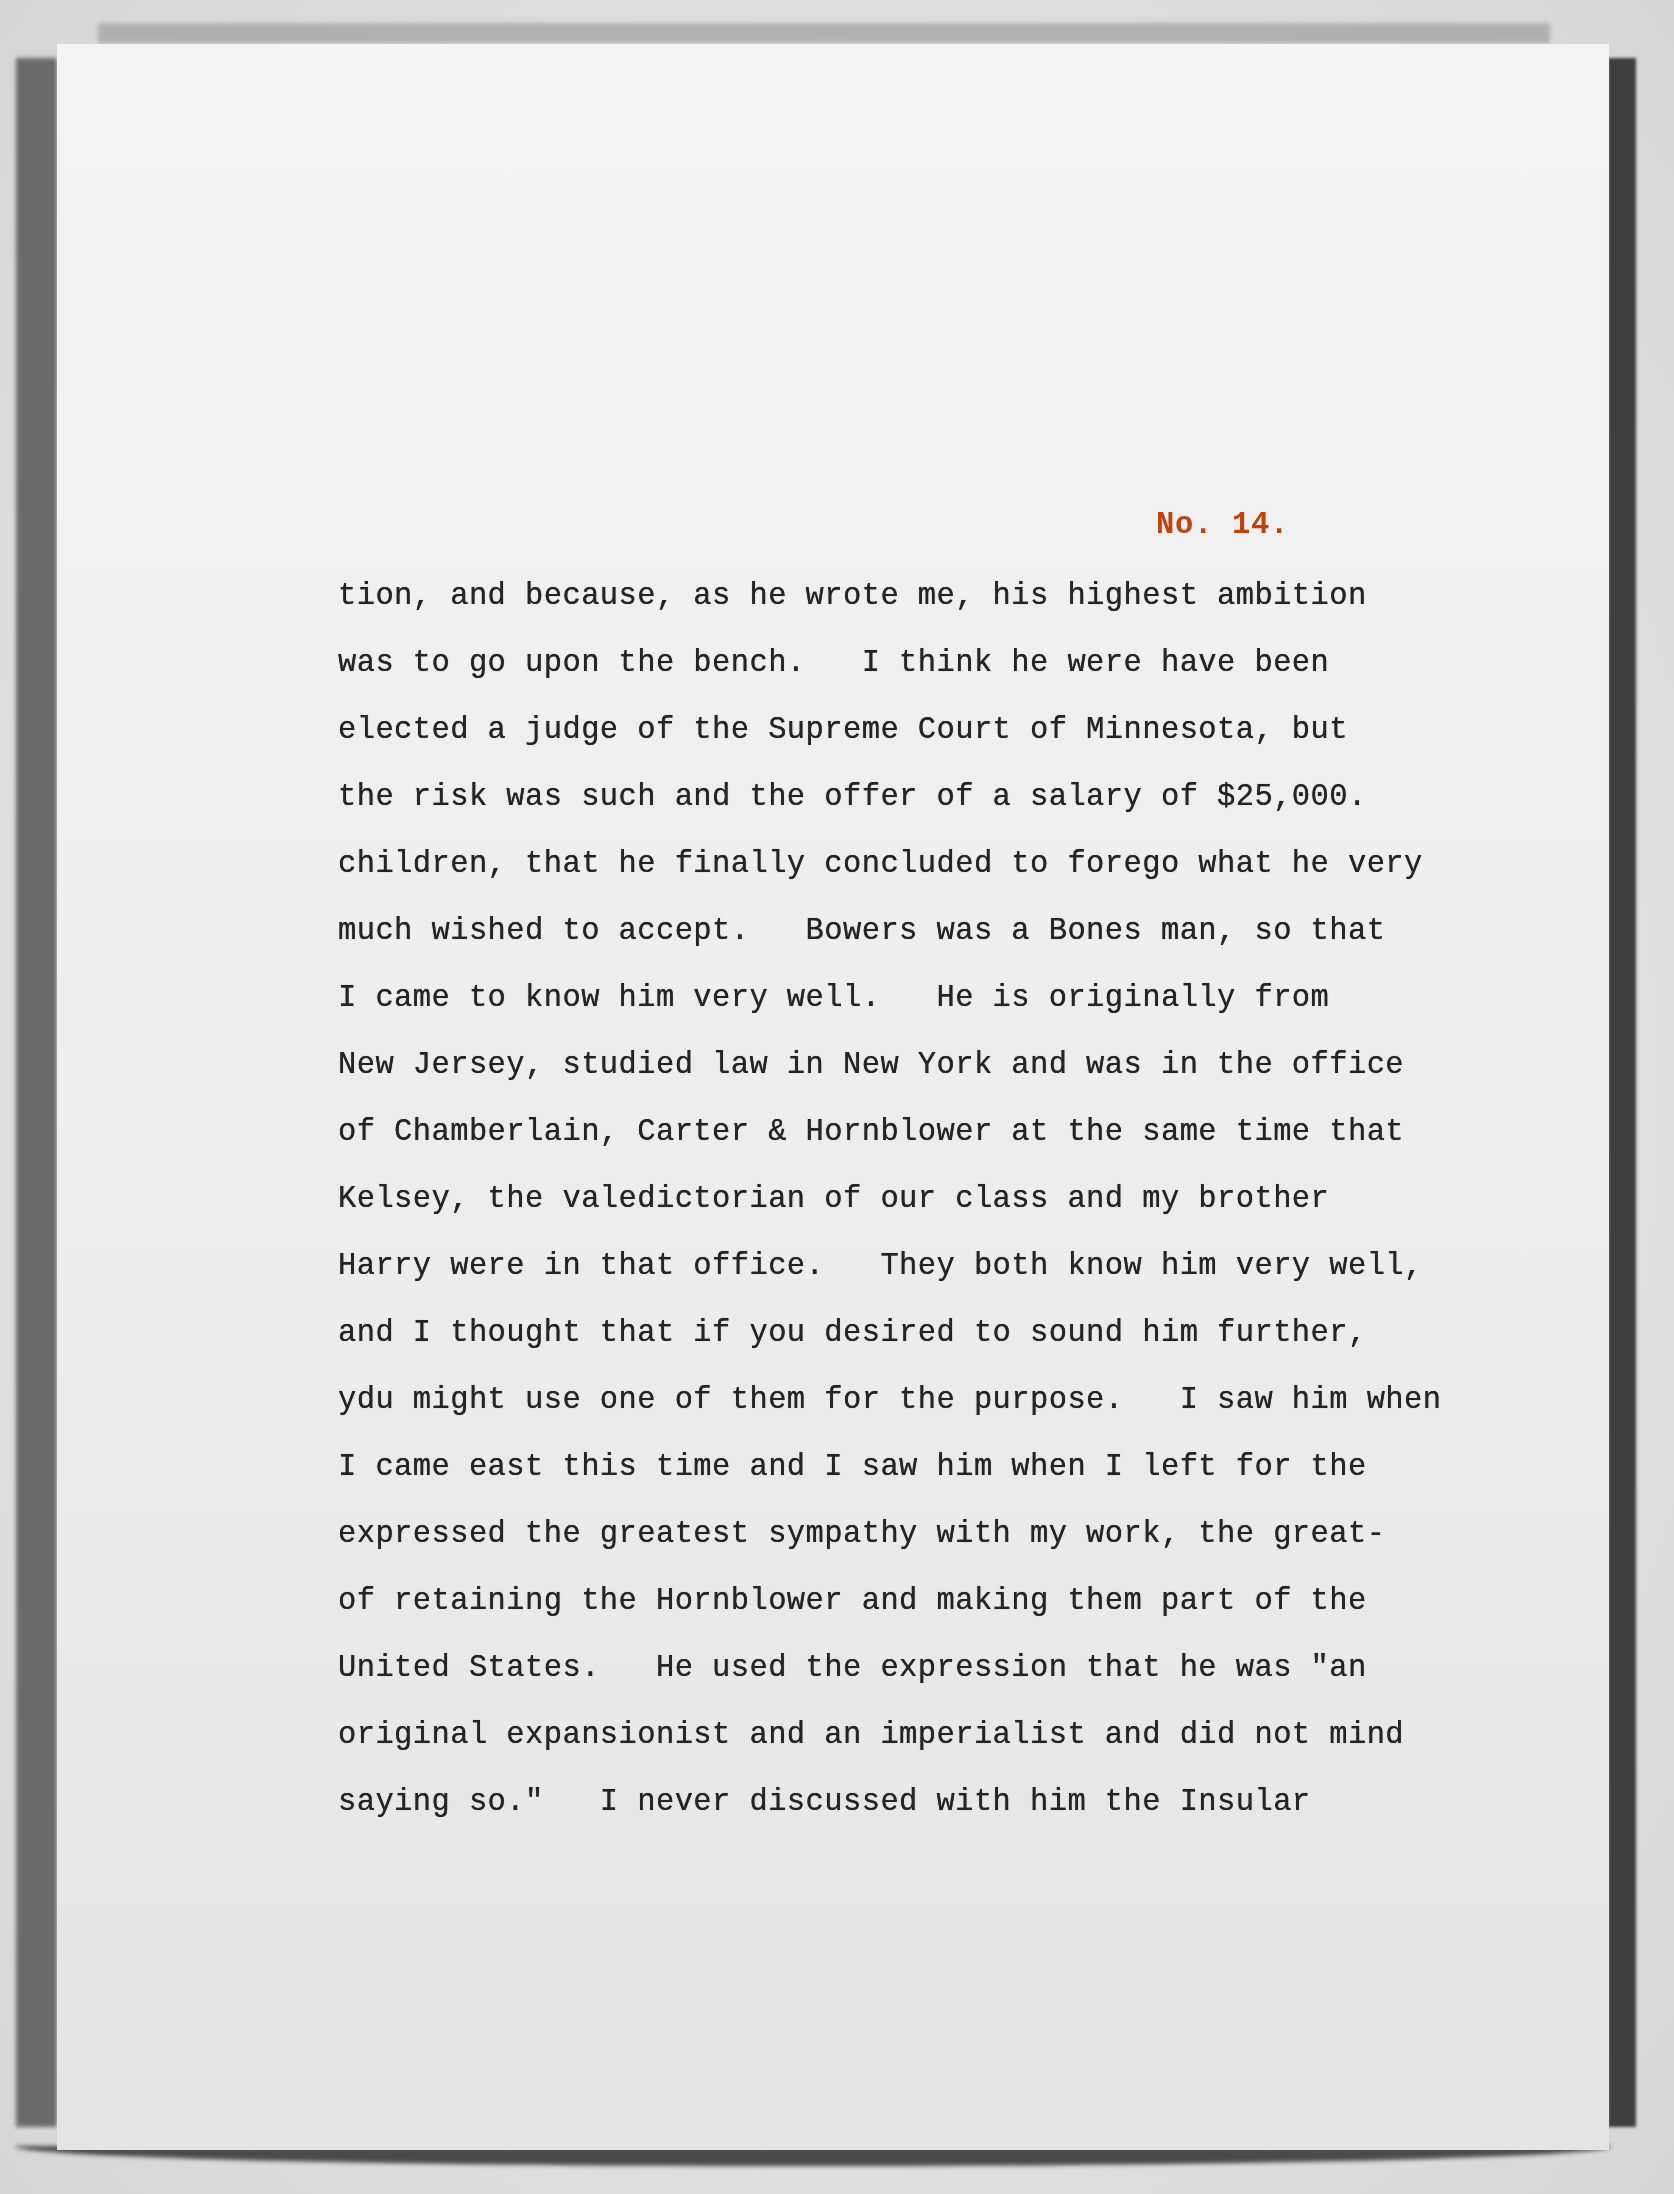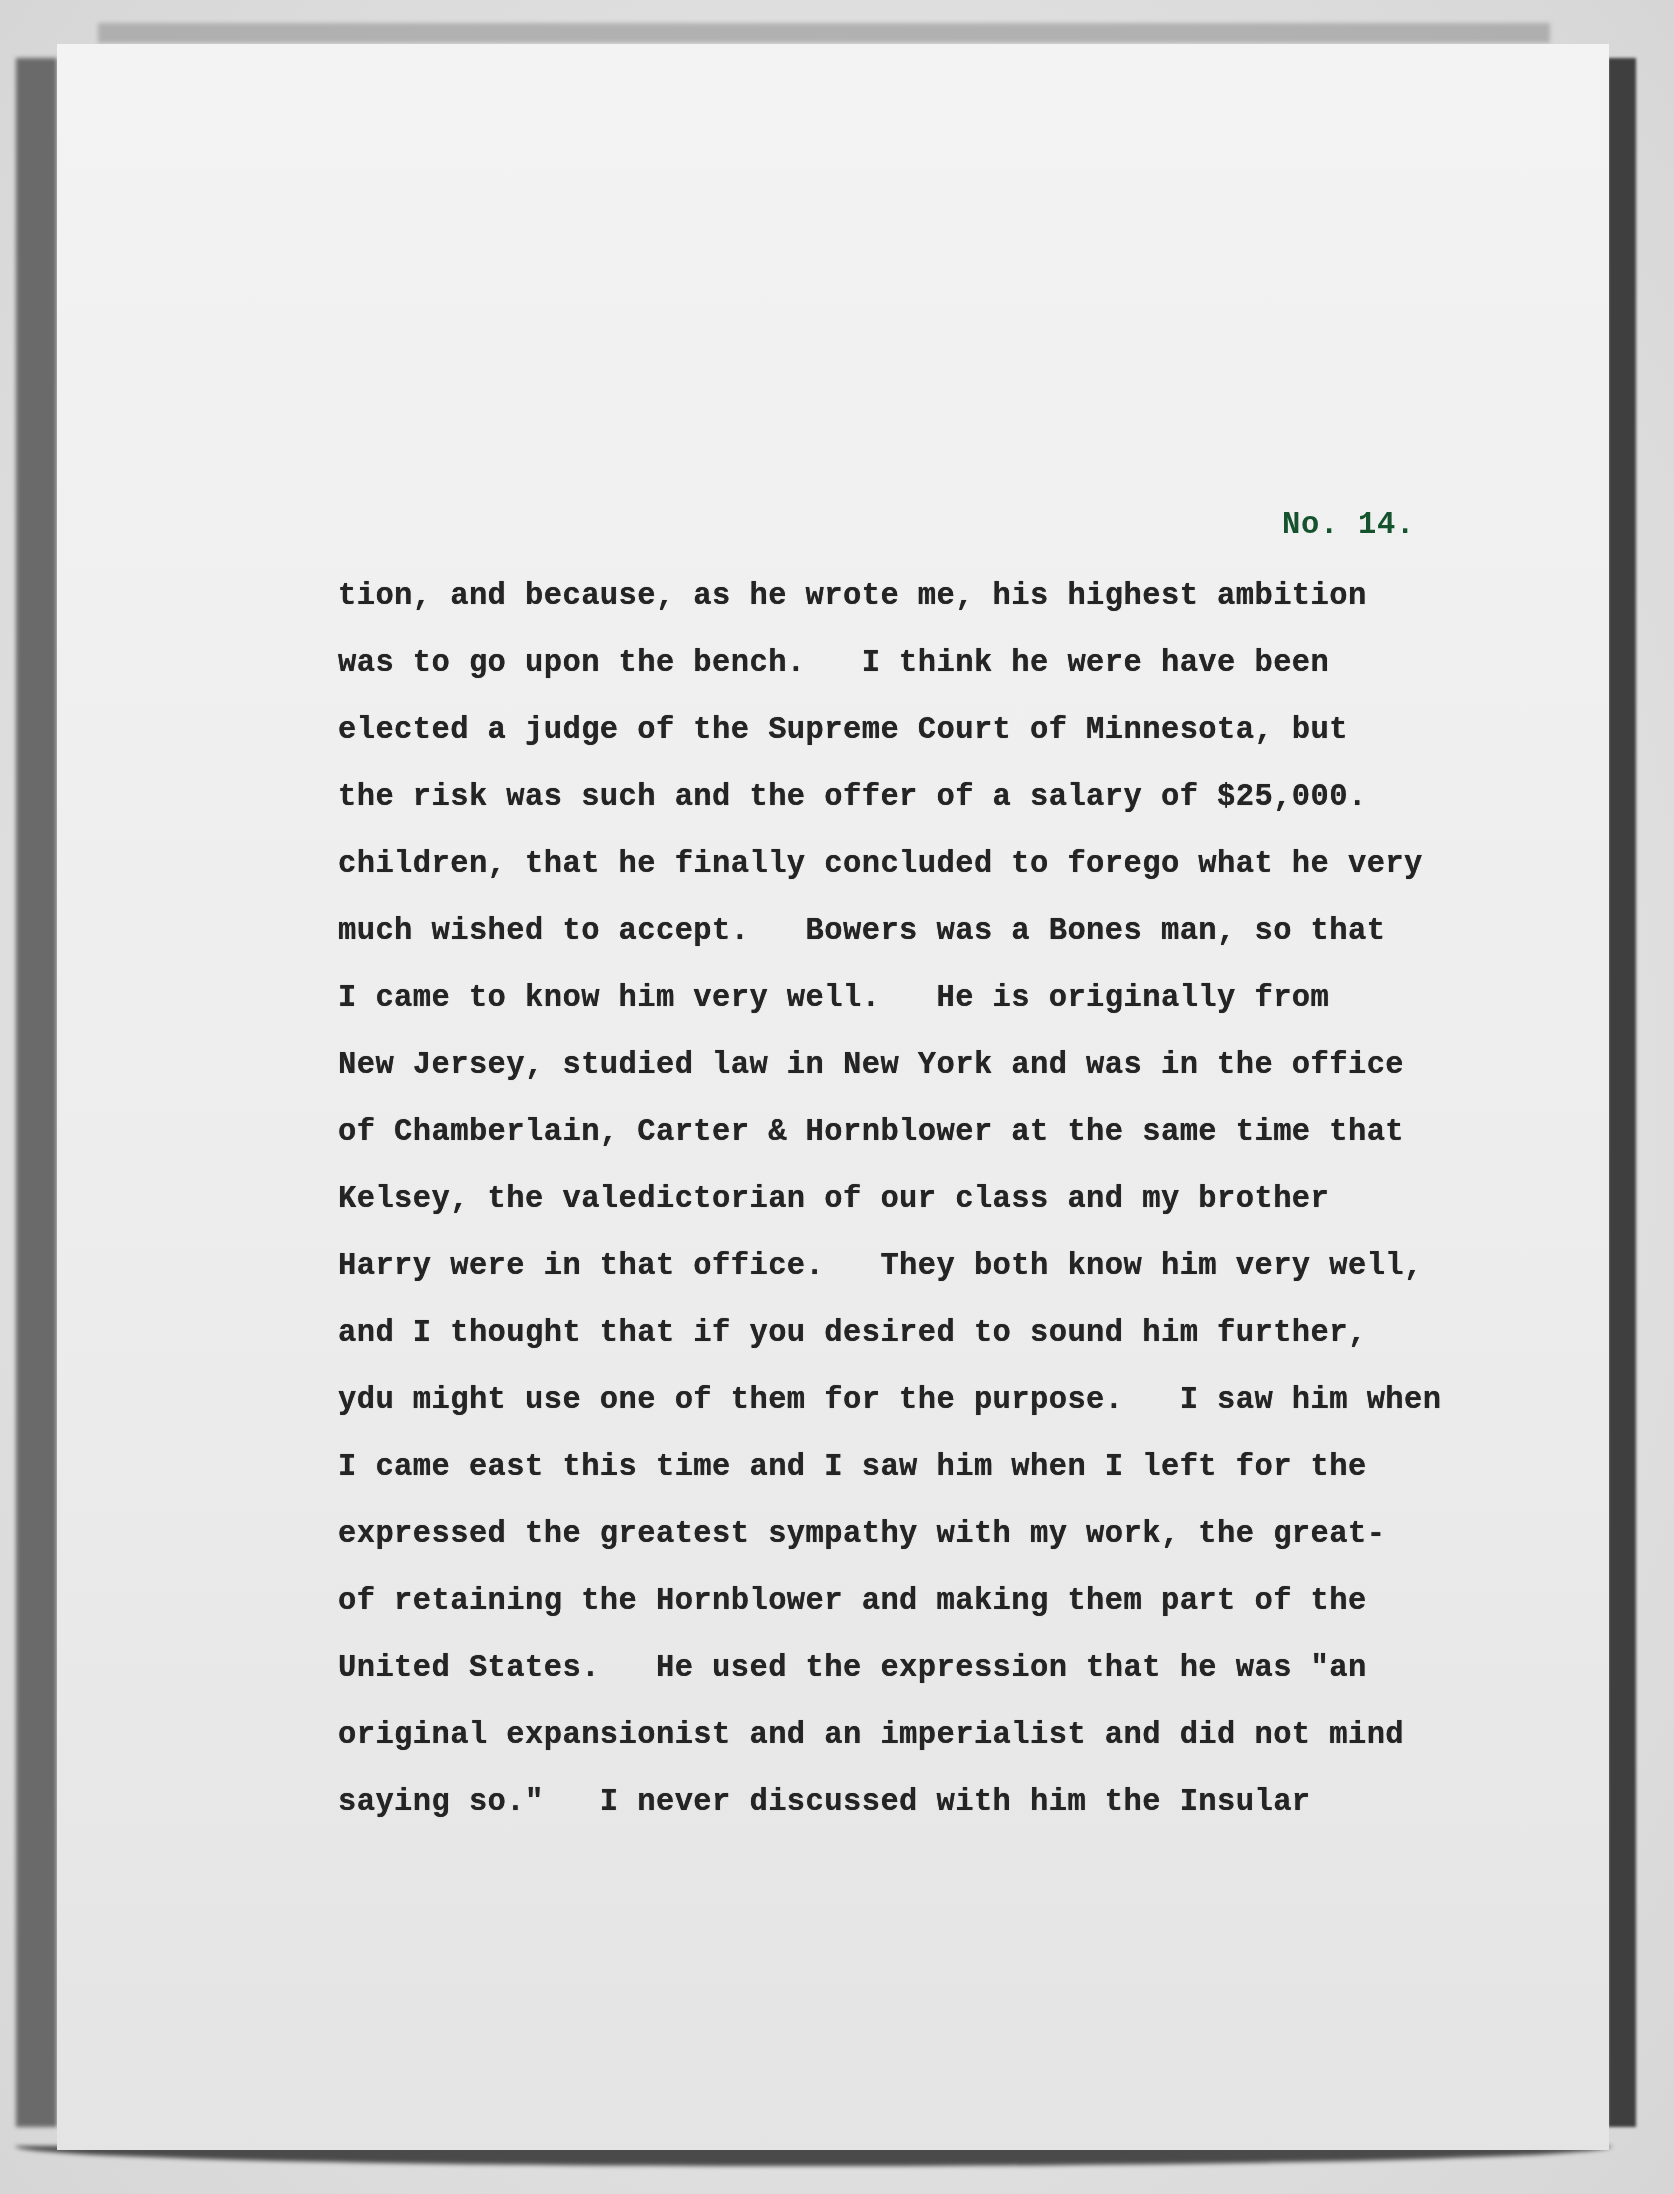--- a/index.html
+++ b/index.html
@@ -54,39 +54,39 @@
     }
     
     .sheet {
       position: absolute;
       left: 57px; top: 44px;
       width: 1552px; height: 2106px;
       background: linear-gradient(180deg, #f3f3f3 0%, #ececec 60%, #e4e4e4 100%);
     }
     .page-number {
       position: absolute;
-      left: 1282px;
+      left: 1156px;
       top: 508px;
       font-size: 30.5px;
       font-weight: bold;
-      color: #14532d;
+      color: #c2410c;
       letter-spacing: 0.7px;
       white-space: pre;
     }
     .body-text {
       position: absolute;
       left: 338px;
       top: 574px;
       width: 1234px;
     }
     .line {
       height: 67px;
       line-height: 44px;
       font-size: 30.5px;
-      font-weight: bold;
+      font-weight: normal;
       color: #242424;
       white-space: pre;
       letter-spacing: 0.4px;
       text-shadow: 0 0 0.7px #3a3a3a;
     }
   </style>
 </head>
 <body>
 
 <div class="backdrop"></div>

